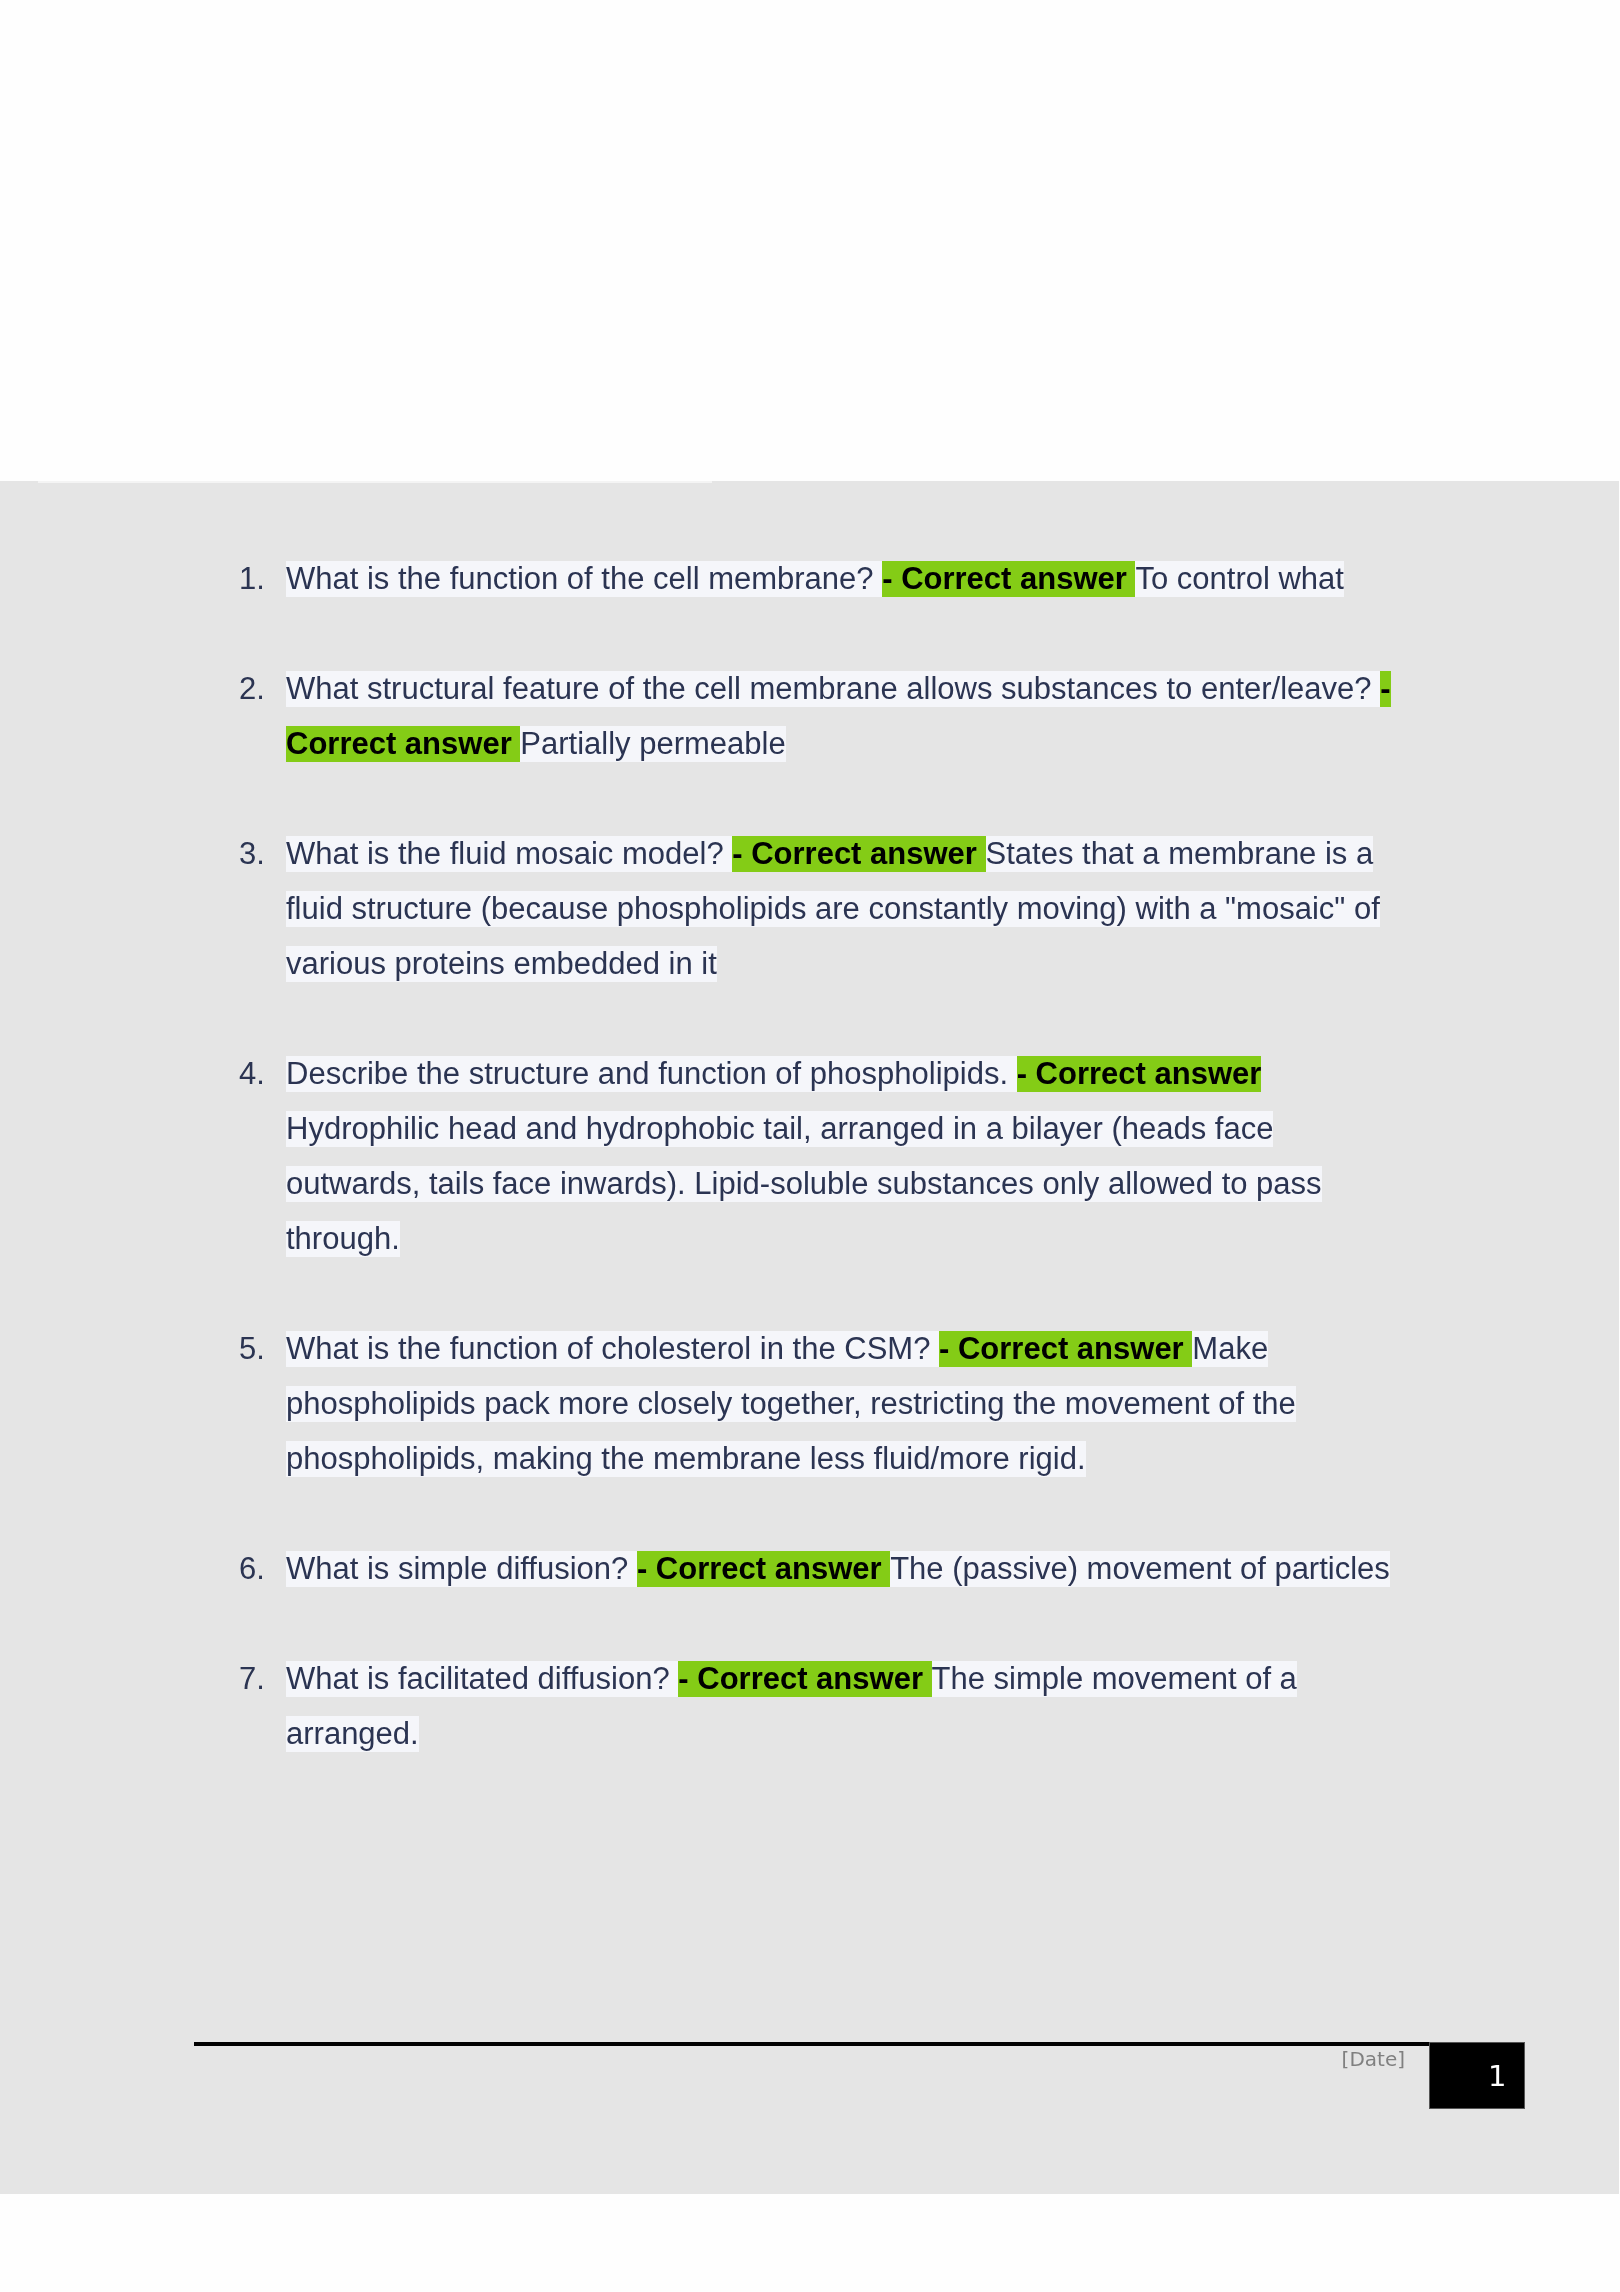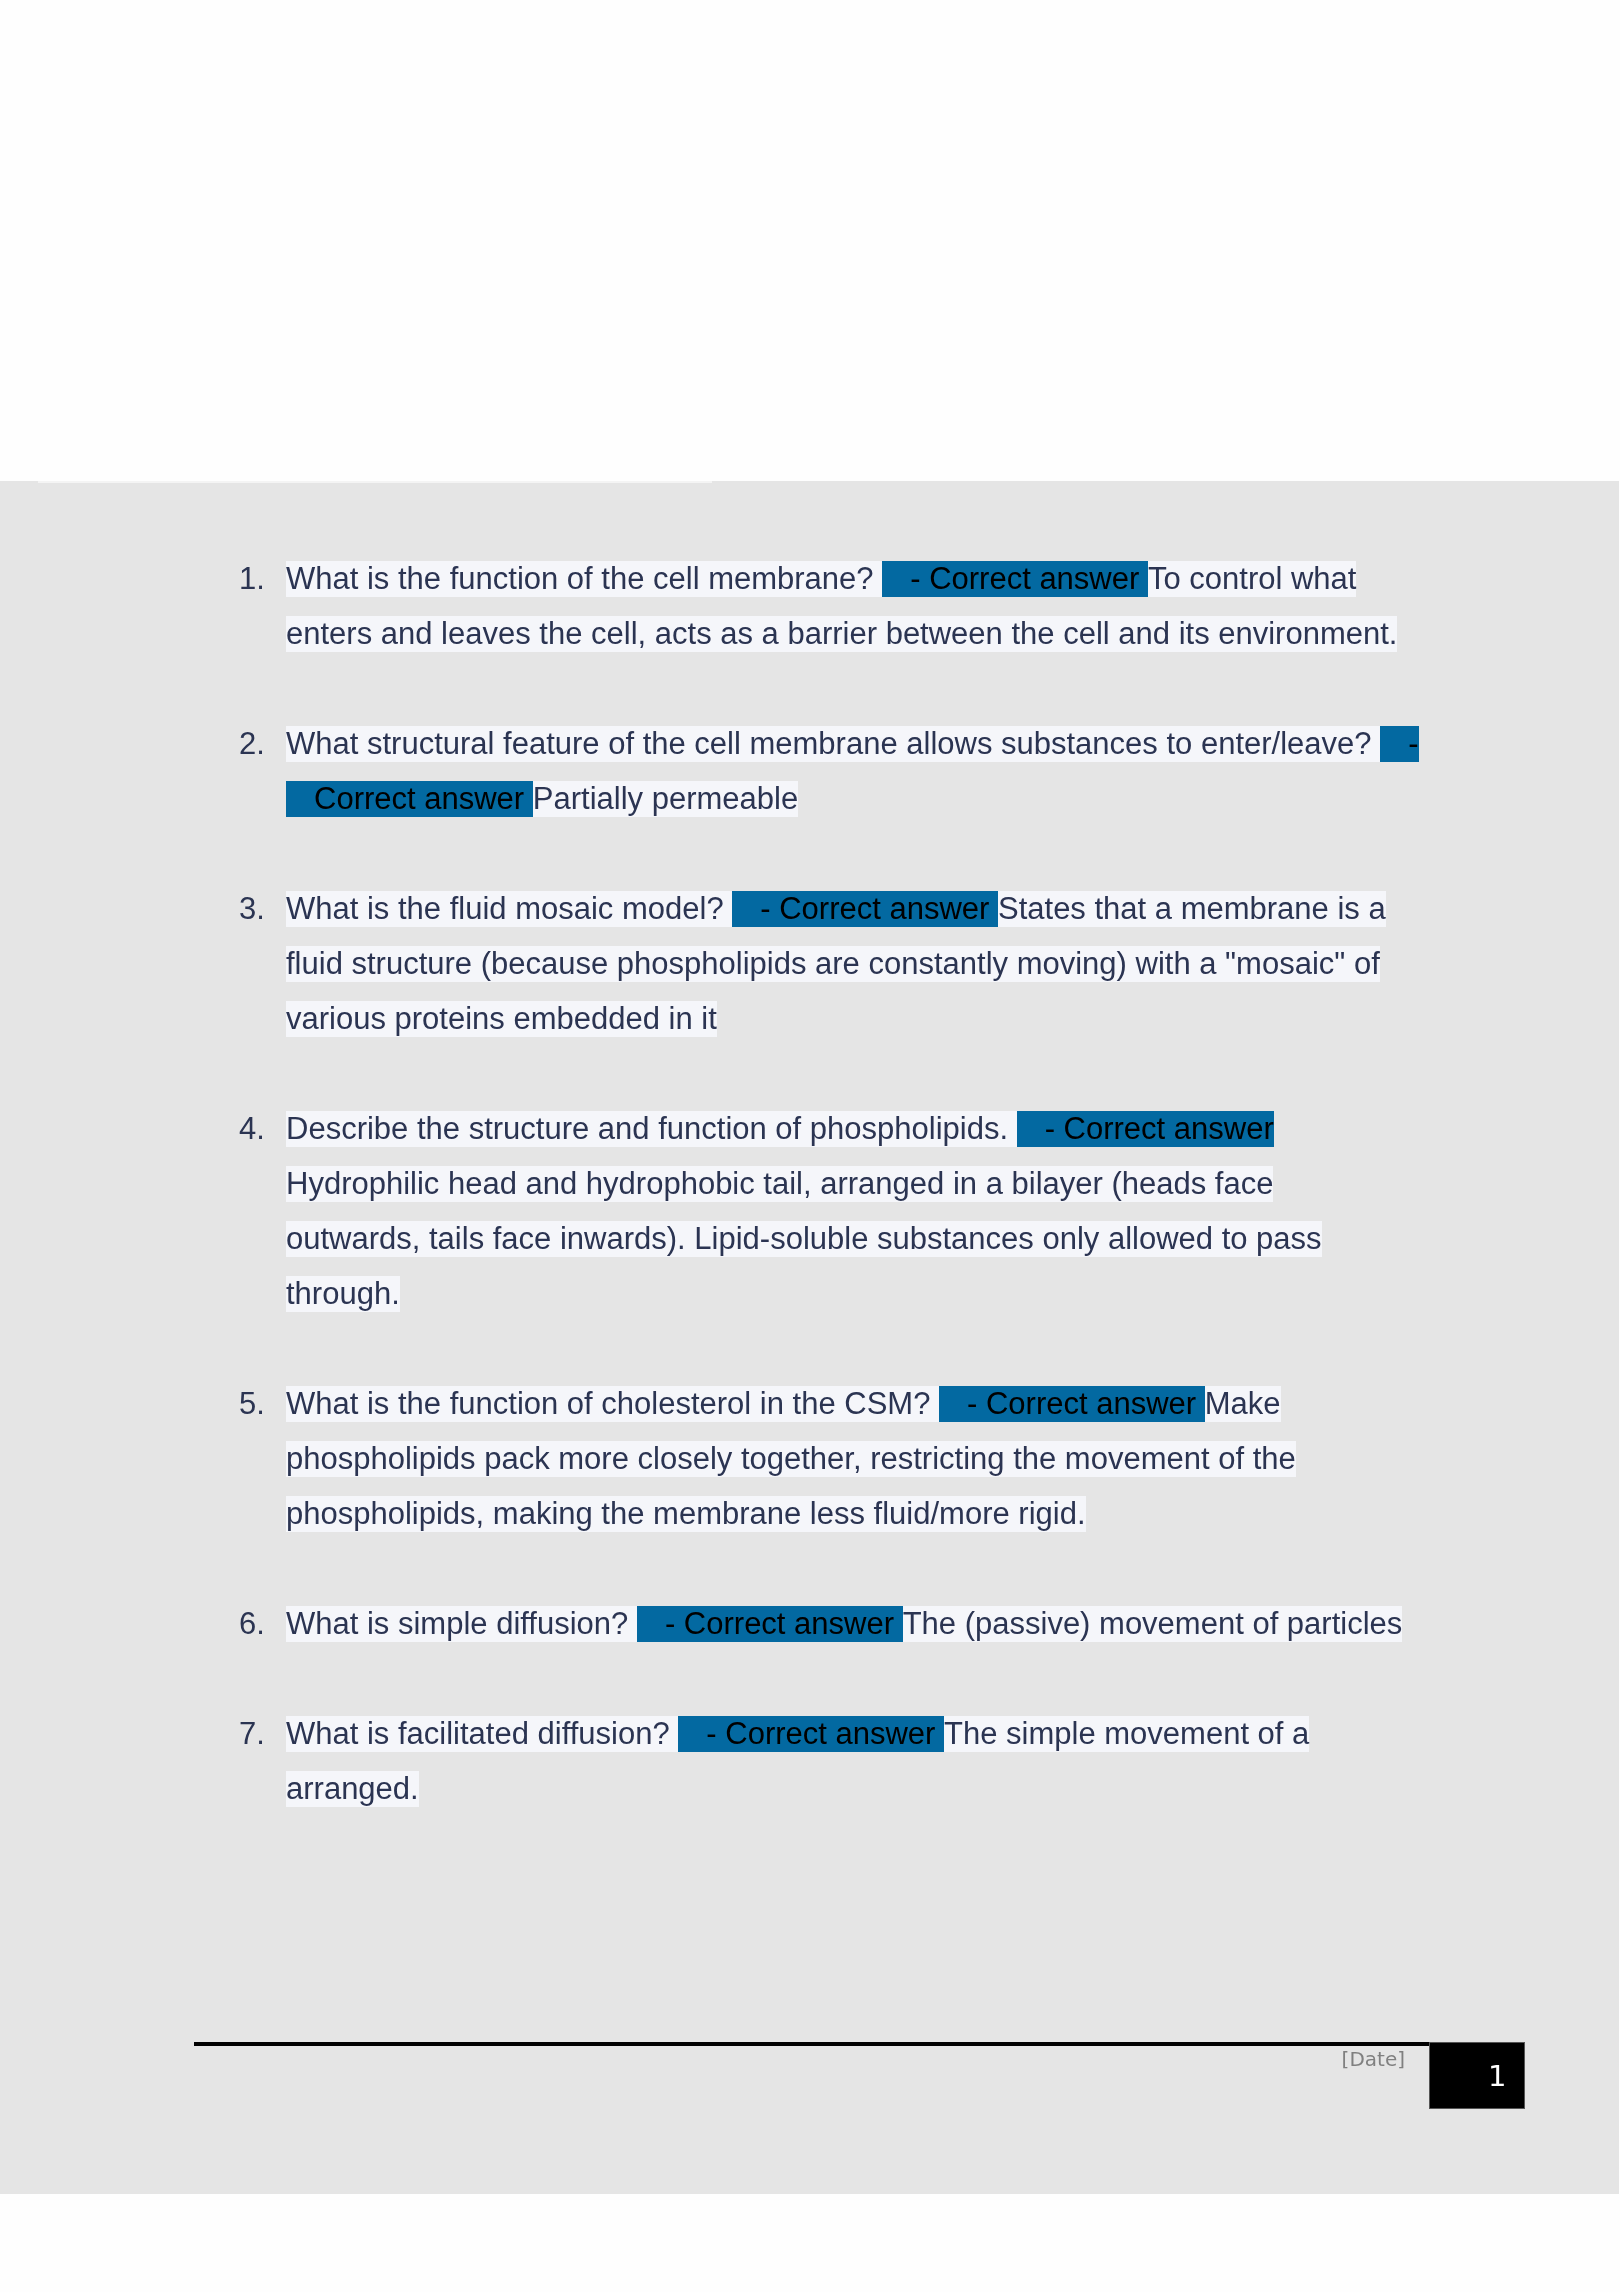--- a/index.html
+++ b/index.html
@@ -25,21 +25,21 @@
     font-size: 31px; color: #2b3452;
   }
   .qa-line {
     position: relative; margin-left: 286px; height: 55px;
   }
   .qa-line span.seg {
     display: inline-block; height: 36px; line-height: 36px;
     font-size: 31px; white-space: pre; vertical-align: top;
   }
   .seg.plain { background: #f5f6fa; color: #2b3452; }
-  .seg.mark { background: #0369a1; color: #000000; font-weight: normal; padding-left: 28px; }
+  .seg.mark { background: #84cc16; color: #000000; font-weight: bold; }
   .footer-line {
     position: absolute; left: 194px; top: 2042px; width: 1235px; height: 3.9px; background: #000;
   }
   .footer-date {
     position: absolute; left: 1274px; width: 131px; top: 2045px; text-align: right;
     font-family: "DejaVu Sans", sans-serif; font-size: 20px; color: #808080; line-height: 29px;
   }
   .page-box {
     position: absolute; left: 1429px; top: 2042px; width: 96px; height: 67px; background: #000;
     border: 1px solid #555; box-sizing: border-box;
@@ -52,21 +52,20 @@
 </head>
 <body>
 
 <div class="page-bg"></div>
 <div class="notch"></div>
 
 <div class="qa-list" id="qa-list">
     <div class="qa-item">
       <span class="qa-num">1.</span>
       <div class="qa-line"><span class="seg plain">What is the function of the cell membrane? </span><span class="seg mark">- Correct answer </span><span class="seg plain">To control what</span></div>
-      <div class="qa-line"><span class="seg plain">enters and leaves the cell, acts as a barrier between the cell and its environment.</span></div>
     </div>
     <div class="qa-item">
       <span class="qa-num">2.</span>
       <div class="qa-line"><span class="seg plain">What structural feature of the cell membrane allows substances to enter/leave? </span><span class="seg mark">-</span></div>
       <div class="qa-line"><span class="seg mark">Correct answer </span><span class="seg plain">Partially permeable</span></div>
     </div>
     <div class="qa-item">
       <span class="qa-num">3.</span>
       <div class="qa-line"><span class="seg plain">What is the fluid mosaic model? </span><span class="seg mark">- Correct answer </span><span class="seg plain">States that a membrane is a</span></div>
       <div class="qa-line"><span class="seg plain">fluid structure (because phospholipids are constantly moving) with a "mosaic" of</span></div>

